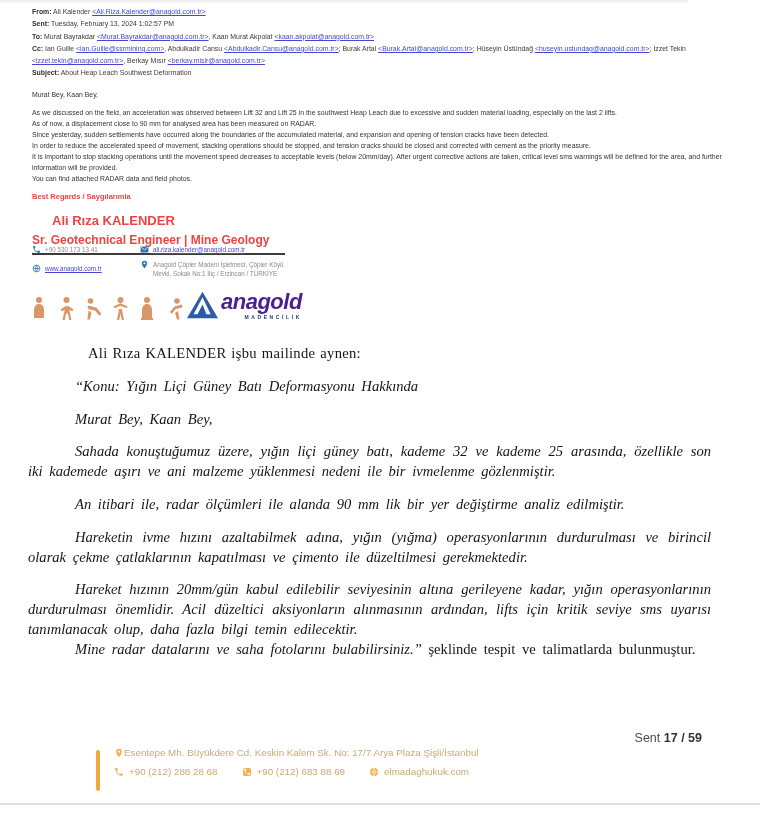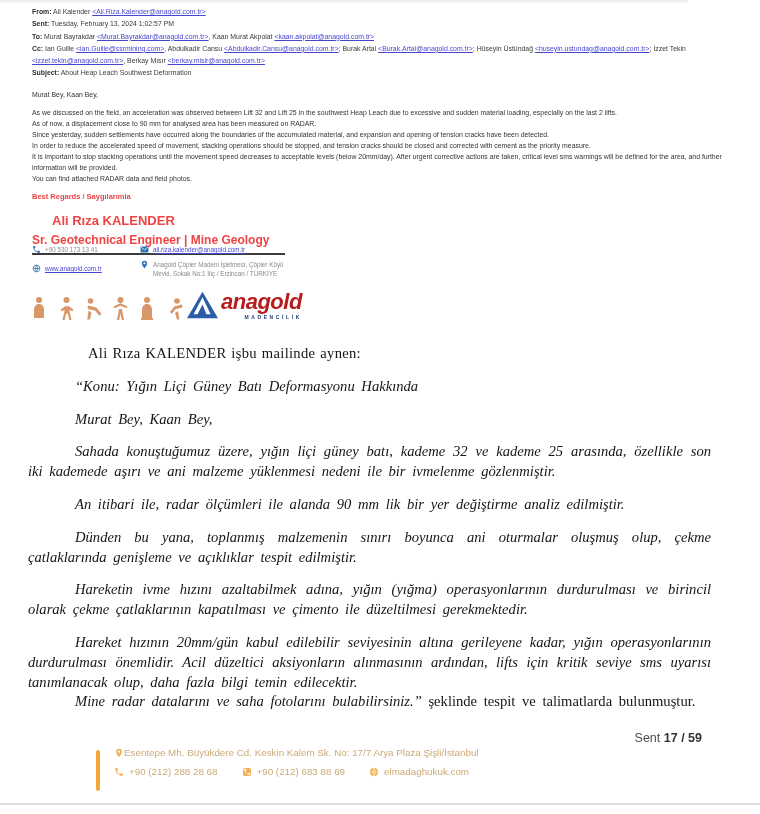--- a/index.html
+++ b/index.html
@@ -28,21 +28,21 @@
   .c-mail{left:108px;top:2px;}
   .c-web{left:0;top:21px;}
   .c-addr{left:108px;top:17px;width:160px;line-height:8.5px;}
   .contact .txt{padding-top:1px;}
 
   
   .pictos{position:absolute;left:30px;top:296px;display:flex;gap:8px;color:#d99668;}
   .picto{width:19px;height:25px;}
   .logo{position:absolute;left:187px;top:291px;display:flex;align-items:flex-start;gap:3px;}
   .logo-tri{width:31px;height:28px;}
-  .wordmark{font-size:22px;font-weight:bold;font-style:italic;color:#b91c1c;line-height:22px;letter-spacing:-.5px;}
+  .wordmark{font-size:22px;font-weight:bold;font-style:italic;color:#4c1d95;line-height:22px;letter-spacing:-.5px;}
   .logo-sub{font-size:5px;letter-spacing:2.6px;color:#1d3f73;text-align:right;margin-top:1px;font-weight:bold;}
 
   
   .quote{position:absolute;left:28px;top:344px;width:683px;font-family:"Liberation Serif",serif;font-size:14.6px;color:#151515;text-align:justify;}
   .quote p{margin:0 0 13px;line-height:19.8px;text-indent:47px;font-style:italic;word-spacing:3px;}
   .quote p.roman{font-style:normal;word-spacing:1px;letter-spacing:.3px;text-indent:60px;}
   .quote p.tight{margin-bottom:0;}
   .quote p.last{font-style:normal;}
   .quote .it{font-style:italic;}
 
@@ -170,21 +170,20 @@
       <div class="logo-sub">MADENCİLİK</div>
     </div>
   </div>
 
   <div class="quote">
     <p class="roman">Ali Rıza KALENDER işbu mailinde aynen:</p>
     <p>“Konu: Yığın Liçi Güney Batı Deformasyonu Hakkında</p>
     <p>Murat Bey, Kaan Bey,</p>
     <p>Sahada konuştuğumuz üzere, yığın liçi güney batı, kademe 32 ve kademe 25 arasında, özellikle son iki kademede aşırı ve ani malzeme yüklenmesi nedeni ile bir ivmelenme gözlenmiştir.</p>
     <p>An itibari ile, radar ölçümleri ile alanda 90 mm lik bir yer değiştirme analiz edilmiştir.</p>
-    <p>Dünden bu yana, toplanmış malzemenin sınırı boyunca ani oturmalar oluşmuş olup, çekme çatlaklarında genişleme ve açıklıklar tespit edilmiştir.</p>
     <p>Hareketin ivme hızını azaltabilmek adına, yığın (yığma) operasyonlarının durdurulması ve birincil olarak çekme çatlaklarının kapatılması ve çimento ile düzeltilmesi gerekmektedir.</p>
     <p class="tight">Hareket hızının 20mm/gün kabul edilebilir seviyesinin altına gerileyene kadar, yığın operasyonlarının durdurulması önemlidir. Acil düzeltici aksiyonların alınmasının ardından, lifts için kritik seviye sms uyarısı tanımlanacak olup, daha fazla bilgi temin edilecektir.</p>
     <p class="last"><span class="it">Mine radar datalarını ve saha fotolarını bulabilirsiniz.”</span><span> şeklinde tespit ve talimatlarda bulunmuştur.</span></p>
   </div>
 
   <div class="pageno">
     <span>Sent </span><b>17 / 59</b>
   </div>
 
   <div class="footer">

